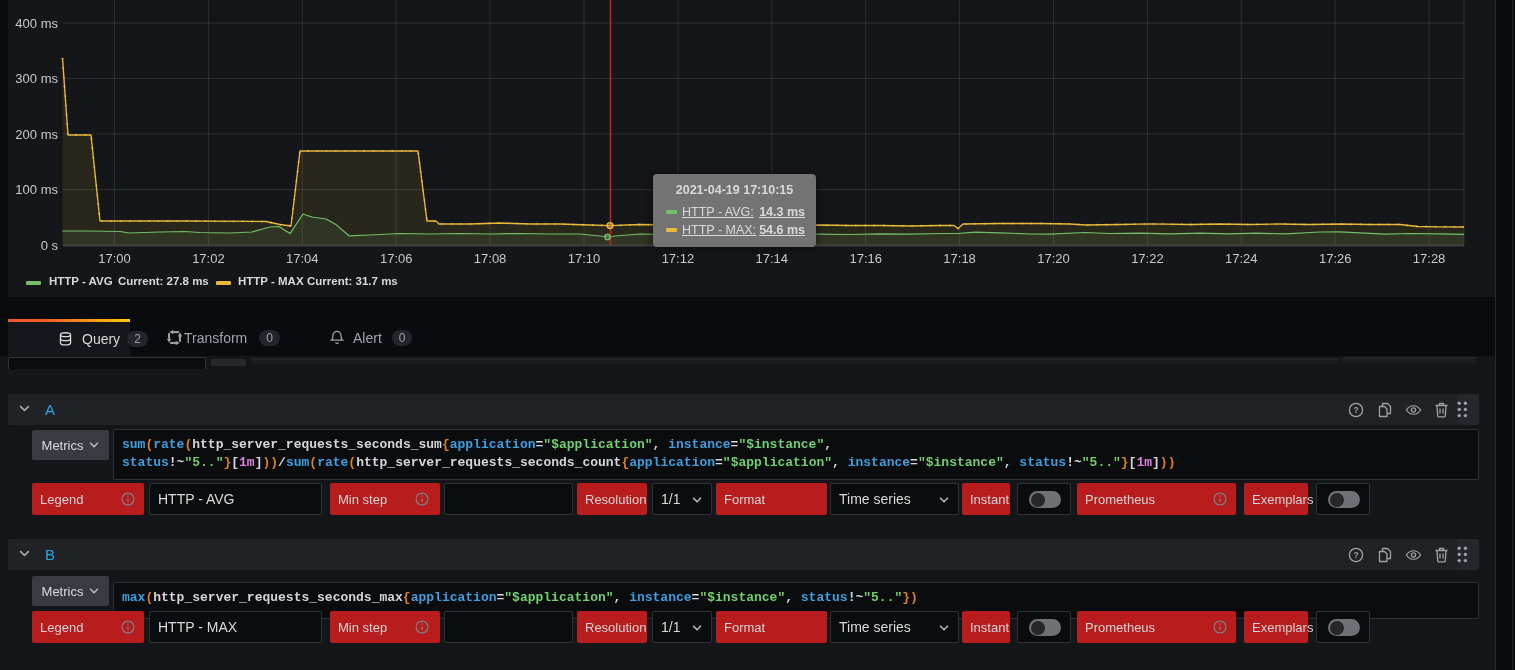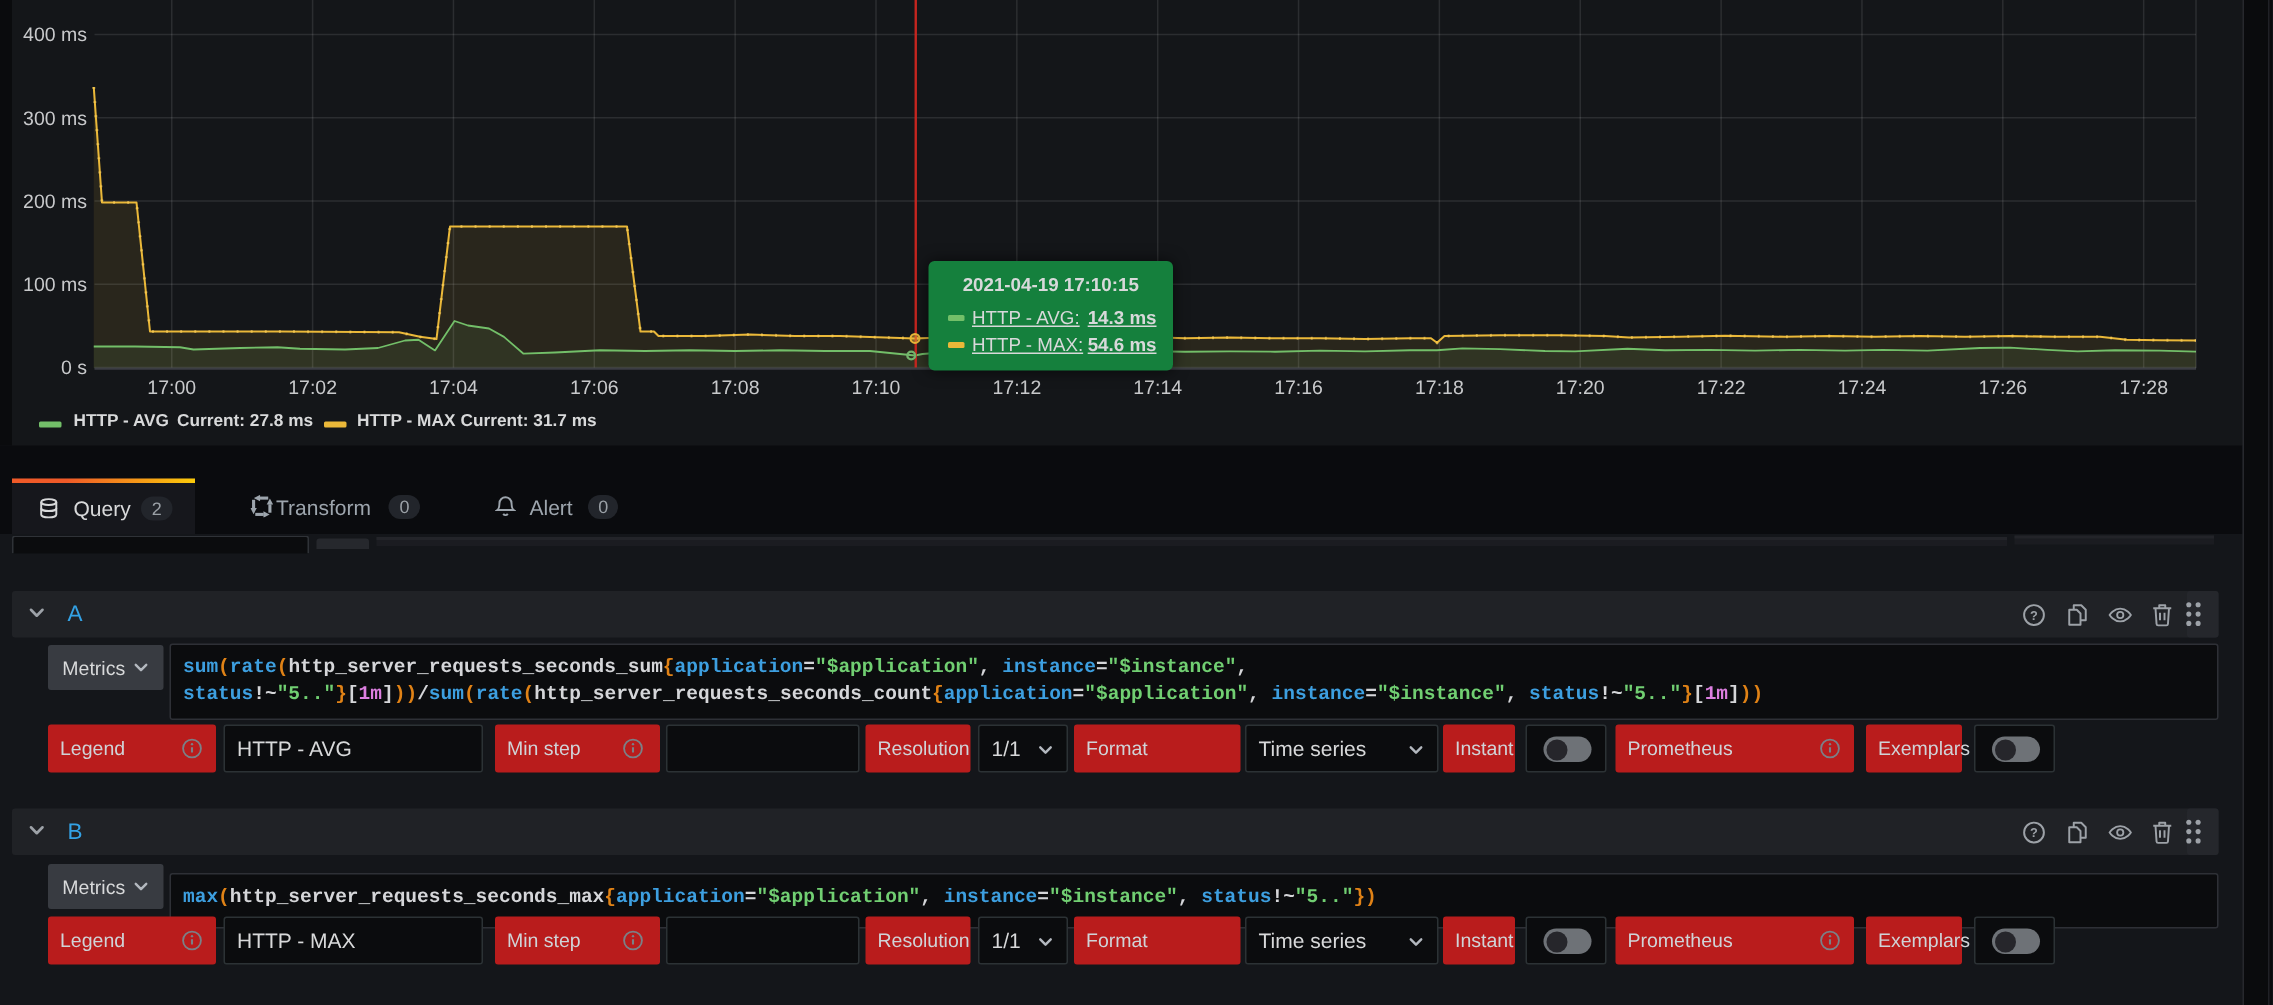--- a/index.html
+++ b/index.html
@@ -4,30 +4,30 @@
 svg { display:block; }
 html,body { width:1515px; height:670px; background:#14161a; overflow:hidden;
   font-family:"Liberation Sans",sans-serif; }
 #stage { position:relative; width:1515px; height:670px; }
 .panel { position:absolute; left:0; top:0; width:1495px; height:297px; background:#141619; }
 .ax { font:13px "Liberation Sans",sans-serif; fill:#c8c9cb; }
 .legend { position:absolute; left:0; top:274px; width:1495px; height:16px; font-size:11.5px;
   font-weight:700; color:#d8d9da; }
 .legend > span { position:absolute; top:1px; }
 .ldash { width:15px; height:4px; border-radius:1px; top:7px !important; }
-.tooltip { position:absolute; left:619px; top:174px; width:163px; height:73px;
-  background:#15803d; border-radius:4px; box-shadow:0 0 10px rgba(0,0,0,0.6);
+.tooltip { position:absolute; left:653px; top:174px; width:163px; height:73px;
+  background:#737373; border-radius:4px; box-shadow:0 0 10px rgba(0,0,0,0.6);
   font-size:12.5px; color:#d8d9da; }
 .trow { position:absolute; left:13px; right:11px; height:15px; display:flex; align-items:center;text-decoration:underline; }
 .tdash { display:inline-block; width:11px; height:4px; border-radius:1px; margin-right:5px; }
 .tabbar { position:absolute; left:0; top:297px; width:1495px; height:59px; background:#0a0b0e; }
 .tab { position:absolute; top:22px; height:37px; display:flex; align-items:center;
   font-size:14px; color:#9da5ad; }
 .tabactive { background:#16171c; color:#d8d9da; border-top:3px solid transparent;
-  border-image:linear-gradient(to right,#f05a28 30%,#fbca0a 99%) 1; }
+  border-image:linear-gradient(to right,#f05a28 30%,#fbca0a 99%) 1;padding-left:33px; }
 .badge { background:#22252b; color:#9aa0a6; border-radius:9px; font-size:12px;
   padding:1px 7px; margin-left:7px; }
 .qhdr { position:absolute; left:8px; width:1471px; height:31px; background:#202226;
   border-radius:2px; }
 .qletter { position:absolute; left:37px; top:7px; font-size:15px; font-weight:500; color:#33a2e5; }
 .hicon { position:absolute; }
 .metrics { position:absolute; left:32px; width:77px; height:30px; background:#383b41;
   border-radius:2px; color:#d8d9da; font-size:13px; font-weight:500;
   display:flex; align-items:center; justify-content:center; gap:6px; }
 .codebox { position:absolute; left:113px; width:1366px; background:#0b0c0e;

